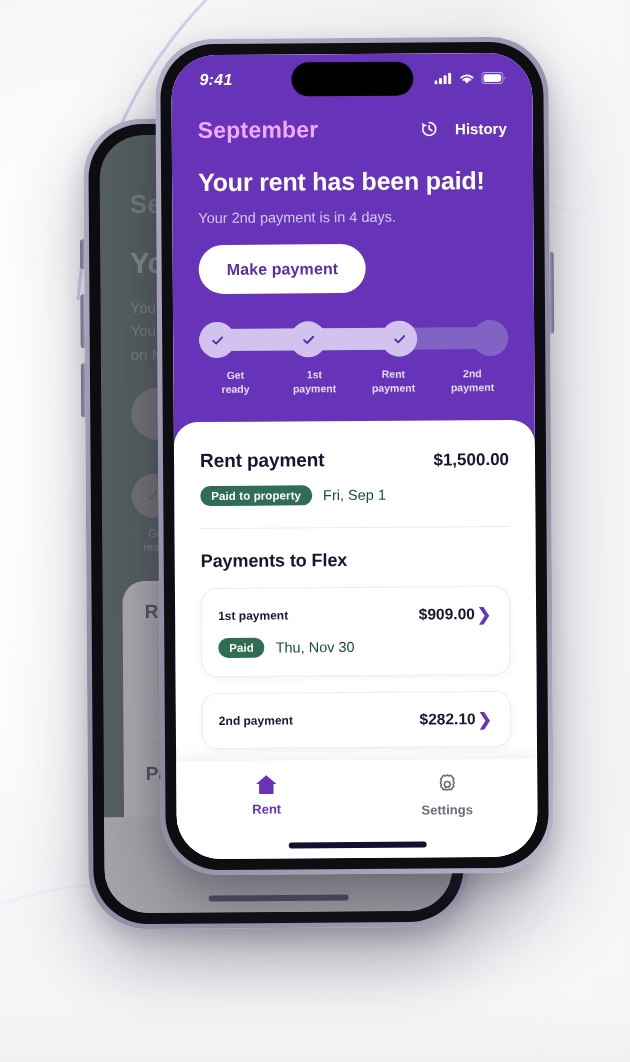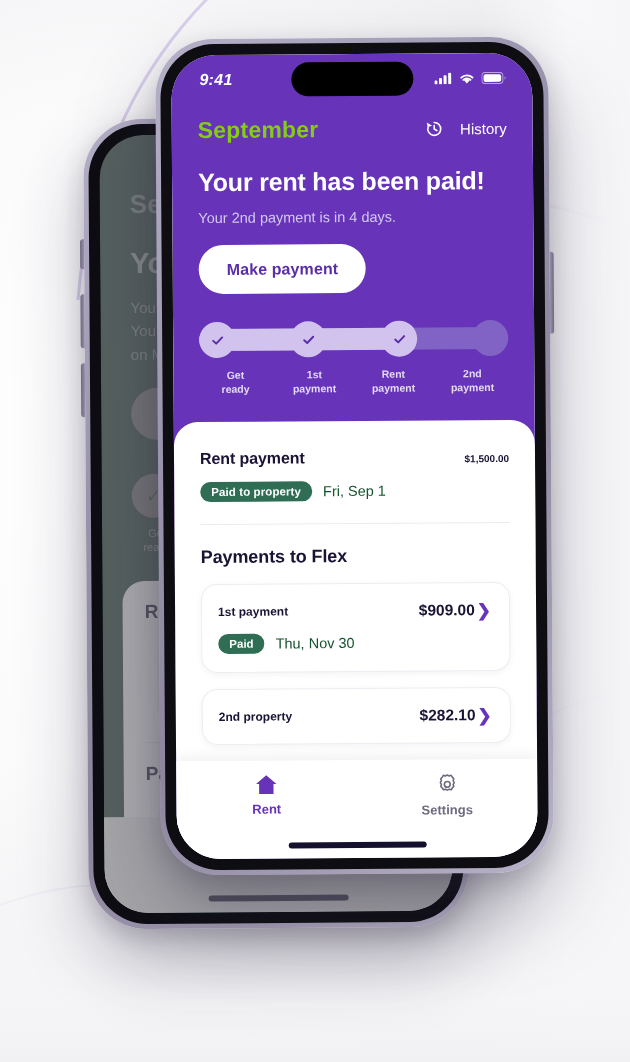--- a/index.html
+++ b/index.html
@@ -131,22 +131,22 @@
   .sb-time { font-size:16px; font-weight:700; letter-spacing:.3px;font-style:italic; }
   .notch {
     position:absolute; left:50%; transform:translateX(-50%); top:8px;
     width:122px; height:34px; border-radius:20px; background:#000;
   }
   .sb-right { display:flex; align-items:center; gap:6px; }
 
   
   .hero { padding: 12px 26px 0 26px; color:#fff; flex:0 0 auto; }
   .hero-top { display:flex; align-items:center; justify-content:space-between; }
-  .month { font-size:23px; font-weight:700; color:#84cc16; letter-spacing:.2px; }
-  .history { display:flex; align-items:center; gap:16px; font-size:15px; font-weight:400; color:#fff; }
+  .month { font-size:23px; font-weight:700; color:#f0abfc; letter-spacing:.2px; }
+  .history { display:flex; align-items:center; gap:16px; font-size:15px; font-weight:700; color:#fff; }
   .h1 { font-size:25px; font-weight:800; margin-top:24px; letter-spacing:-.2px; }
   .hero-sub { font-size:14.5px; color:#d5c9ee; margin-top:13px; }
   .cta {
     margin-top:19px; display:inline-flex; align-items:center; justify-content:center;
     height:49px; padding:0 28px; border-radius:26px; background:#fff;
     color:#5b2ea8; font-size:16px; font-weight:800; letter-spacing:.1px;
     border:none; cursor:pointer;
   }
 
   
@@ -174,22 +174,22 @@
   }
   .lbl:first-child { text-align:center; }
 
   
   .sheet {
     background:#fff; border-radius:24px 24px 0 0; flex:1 1 auto;
     padding: 28px 26px 0 26px; position:relative; overflow:hidden;
     color:#1A1333;
   }
   .row-head { display:flex; align-items:baseline; justify-content:space-between; }
-  .row-title { font-size:16px; font-weight:800; letter-spacing:-.1px; }
-  .row-amt { font-size:10px; font-weight:700; }
+  .row-title { font-size:19px; font-weight:800; letter-spacing:-.1px; }
+  .row-amt { font-size:17px; font-weight:700; }
   .meta { display:flex; align-items:center; gap:11px; margin-top:14px; }
   .badge {
     background:#2F6E55; color:#fff; border-radius:12px;
     padding:4px 11px; font-size:11.5px; font-weight:700; letter-spacing:.1px;
   }
   .meta-date { font-size:14.5px; color:#14532d; }
   .hr { height:1px; background:#eceaf0; margin:22px 0 0; }
   .sec-title { font-size:18px; font-weight:800; margin-top:22px; letter-spacing:-.1px; }
 
   .pay-card {
@@ -402,21 +402,21 @@
                       <span class="chev">❯</span>
                     </div>
                   </div>
                   <div class="pc-meta">
                     <span class="badge-sm">Paid</span>
                     <span class="meta-date">Thu, Nov 30</span>
                   </div>
                 </div>
                 <div class="pay-card">
                   <div class="pc-head">
-                    <div class="pc-title">2nd property</div>
+                    <div class="pc-title">2nd payment</div>
                     <div class="pc-right">
                       <div class="pc-amt">$282.10</div>
                       <span class="chev">❯</span>
                     </div>
                   </div>
                 </div>
               </div>
 
             <div class="tabbar">
               <div class="tab active">

